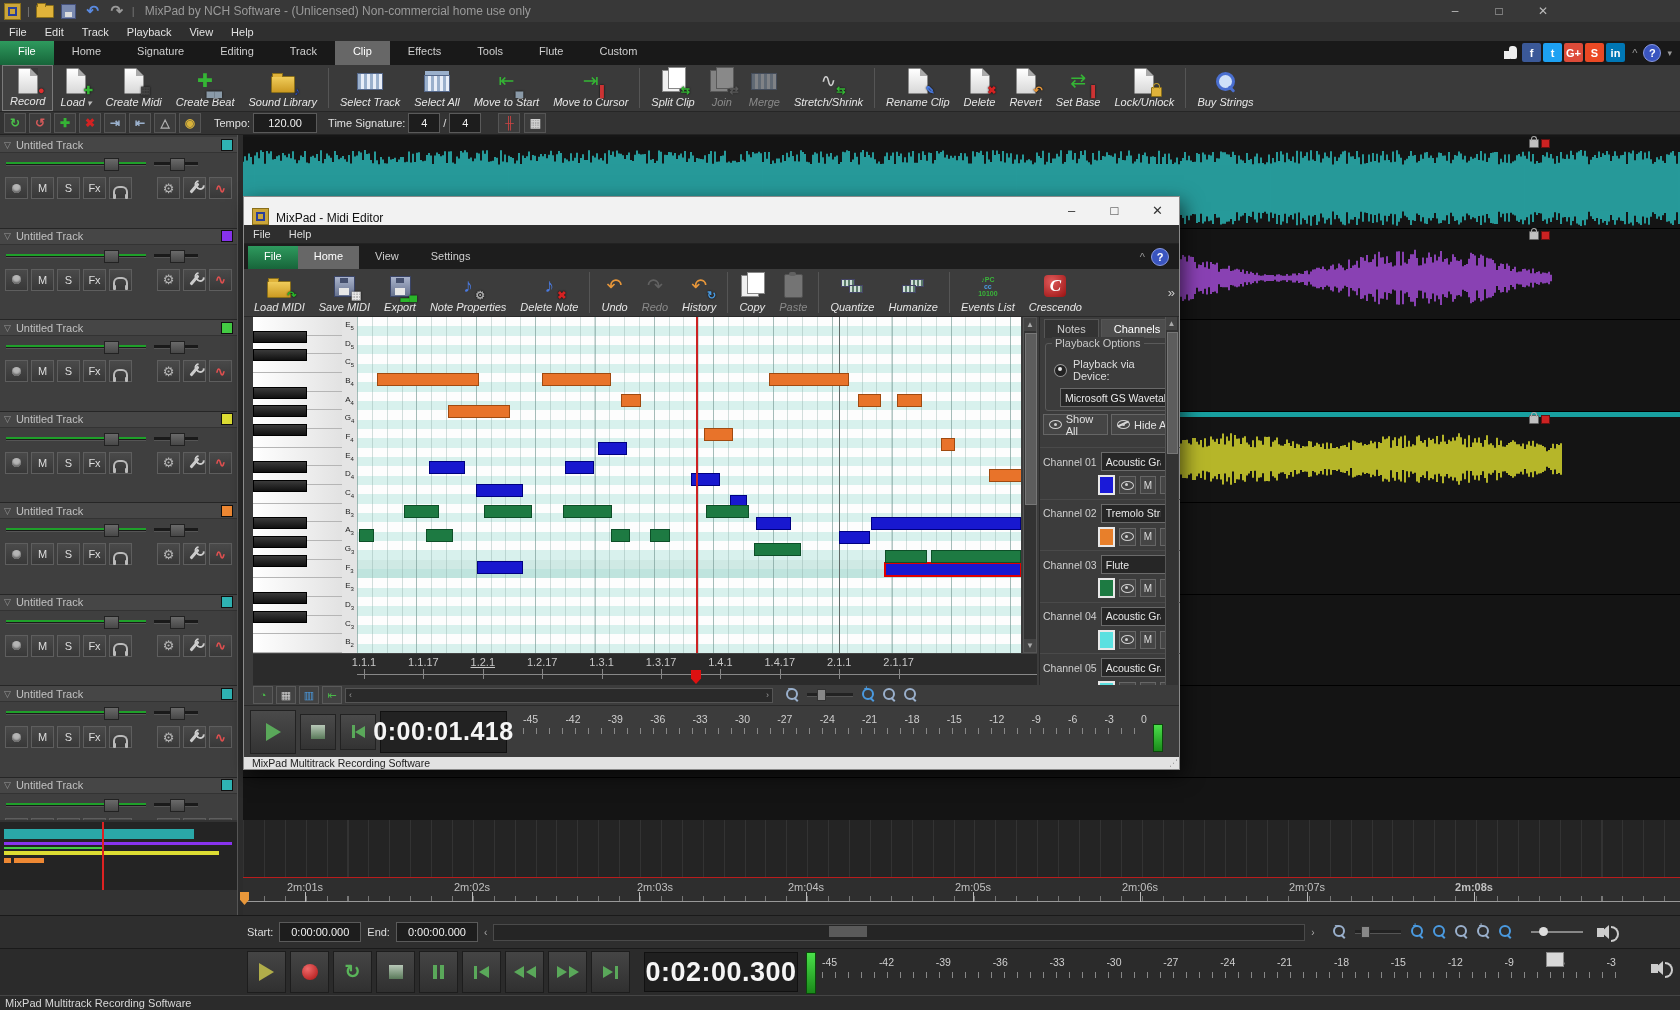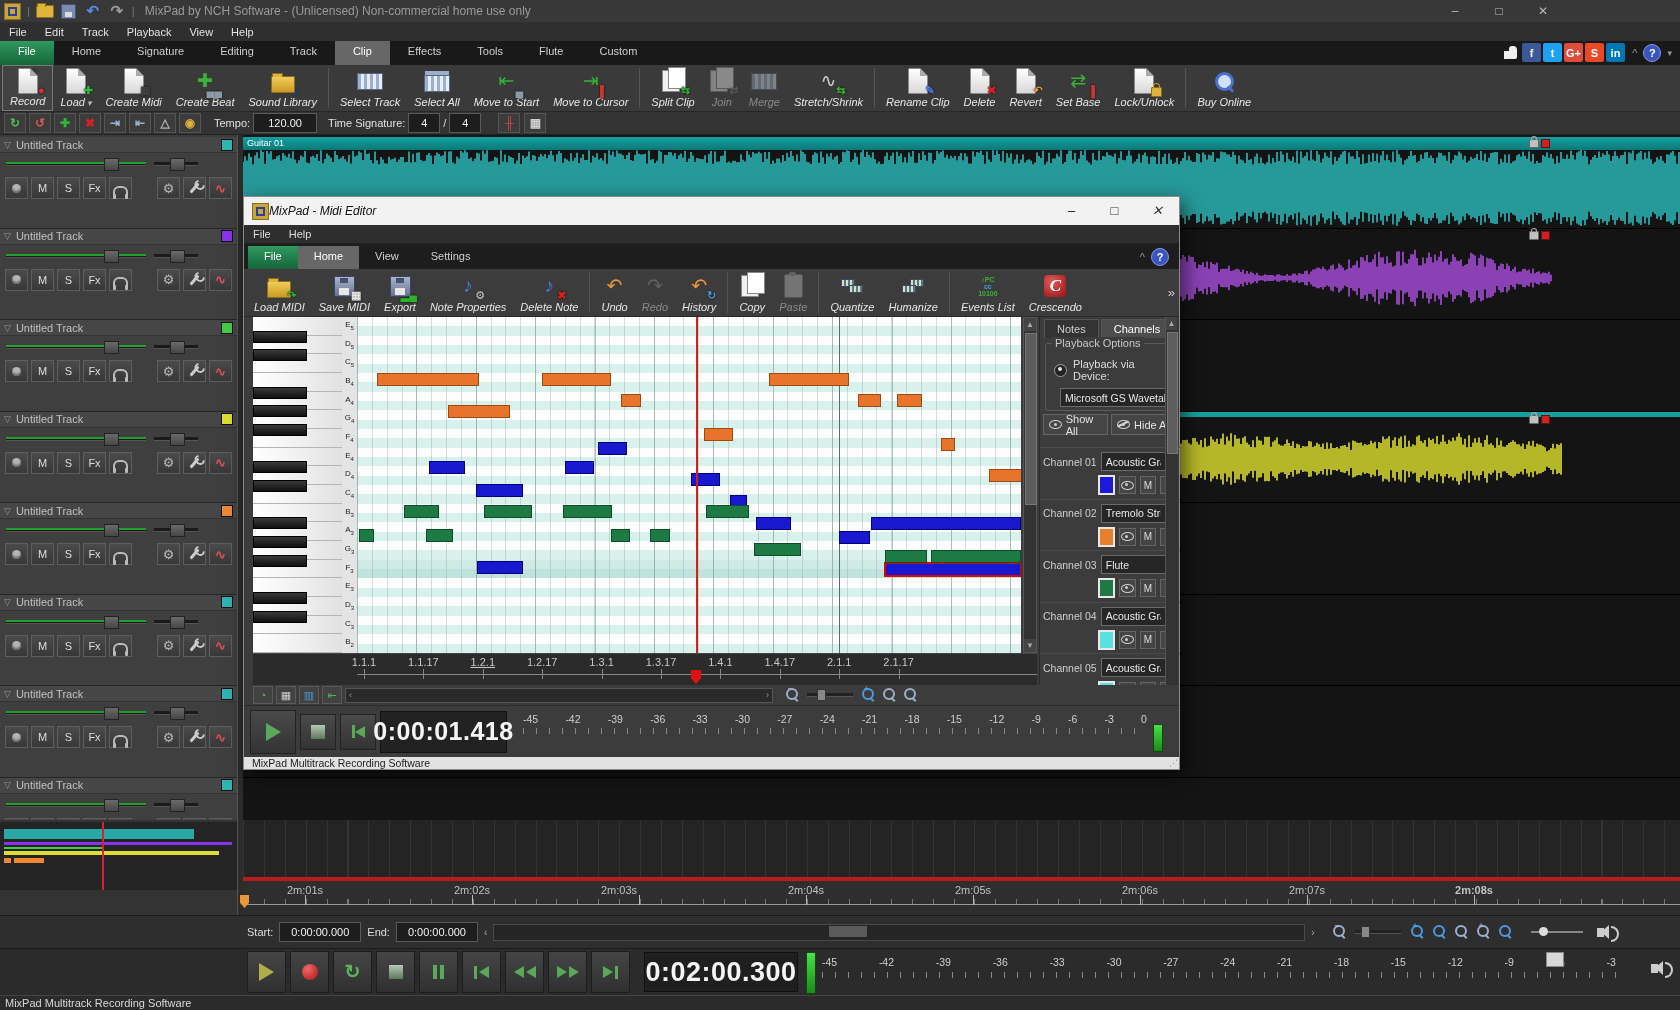--- a/index.html
+++ b/index.html
@@ -98,21 +98,21 @@
   
   #lanes{position:absolute;left:243px;top:135px;width:1437px;height:685px;background:#161616;}
   .lane{position:absolute;left:0;width:1437px;border-bottom:1px solid #000;box-sizing:border-box;background:#141414;}
   .clipheader{position:absolute;left:0;top:0;height:13px;background:linear-gradient(#12a2a2,#0a7878);color:#fff;font-size:9px;padding-left:4px;line-height:13px;box-sizing:border-box;}
   .lanelocks{position:absolute;display:flex;gap:2px;align-items:center;}
   .padlock{width:8px;height:7px;background:#c0c0c0;border:1px solid #666;border-radius:1px;position:relative;}
   .padlock:before{content:"";position:absolute;left:1px;top:-4px;width:4px;height:4px;border:1px solid #aaa;border-bottom:none;border-radius:3px 3px 0 0;}
   .redlock{width:7px;height:7px;background:#cc2222;border:1px solid #661111;}
   
   #midiwin{position:absolute;left:243px;top:196px;width:937px;height:574px;background:#3c3c3c;border:1px solid #8a8a8a;box-shadow:4px 6px 18px rgba(0,0,0,.6);box-sizing:border-box;}
-  #mtitle{position:absolute;left:0;top:0;width:935px;height:28px;background:#f2f2f2;display:flex;align-items:center;padding-left:8px;box-sizing:border-box;color:#111;font-size:12px;font-style:italic;}
+  #mtitle{position:absolute;left:0;top:0;width:935px;height:28px;background:#f2f2f2;display:flex;align-items:flex-end;gap:7px;padding-left:8px;box-sizing:border-box;color:#111;font-size:12px;}
   #mctrl{position:absolute;right:0;top:0;height:28px;display:flex;}
   #mctrl span{width:43px;text-align:center;line-height:28px;color:#333;font-size:13px;}
   #mmenu{position:absolute;left:0;top:28px;width:935px;height:19px;background:#2e2e2e;display:flex;align-items:center;border-bottom:1px solid #222;box-sizing:border-box;}
   #mmenu span{padding:0 9px;}
   #mtabs{position:absolute;left:0;top:47px;width:935px;height:25px;background:#1d1d1d;display:flex;align-items:flex-end;padding-left:4px;box-sizing:border-box;}
   #mtabs .rtab{padding:4px 16px;height:15px;}
   #mtab-extra{position:absolute;right:10px;top:4px;display:flex;gap:6px;align-items:center;}
   #mtoolbar{position:absolute;left:0;top:72px;width:935px;height:48px;background:#3c3c3c;border-bottom:1px solid #2a2a2a;display:flex;align-items:stretch;padding-left:3px;box-sizing:border-box;}
   #moverflow{position:absolute;right:4px;top:88px;color:#ccc;font-size:13px;}
   
@@ -194,21 +194,21 @@
   .greenbar{position:absolute;width:8px;background:linear-gradient(#4ae04a,#1a8a1a);border:1px solid #0a4a0a;}
   #mstatus{position:absolute;left:0;top:560px;width:935px;height:12px;background:#e2e2e2;color:#222;padding:0 8px;line-height:12px;box-sizing:border-box;font-size:10.5px;}
   #mgrip{position:absolute;right:2px;top:561px;color:#888;font-size:9px;letter-spacing:-1px;}
   
   #overviewL{position:absolute;left:0;top:820px;width:237px;height:95px;background:#333;z-index:5;border-right:1px solid #555;}
   #minimap{position:absolute;left:0;top:2px;width:237px;height:68px;background:#242424;}
   #minimap .bar{position:absolute;}
   #miniplayhead{position:absolute;top:0;width:2px;height:68px;background:#dd2222;}
   #bottomgrid{position:absolute;left:243px;top:820px;width:1437px;height:57px;background:#242424;
       background-image:repeating-linear-gradient(90deg,rgba(255,255,255,.07) 0 1px,transparent 1px 20.9px);}
-  #bottomruler{position:absolute;left:243px;top:877px;width:1437px;height:38px;background:#2e2e2e;border-top:4px solid #b91c1c;}
+  #bottomruler{position:absolute;left:243px;top:877px;width:1437px;height:38px;background:#2e2e2e;border-top:1px solid #b91c1c;}
   #bottomruler .rl{position:absolute;top:3px;transform:translateX(-50%);color:#c0c0c0;}
   #bottomruler .baseline{position:absolute;left:0;top:23px;width:1437px;height:1px;background:#999;}
   #bottomruler .ticks{position:absolute;left:0;top:18px;width:1437px;height:5px;background:repeating-linear-gradient(90deg,#777 0 1px,transparent 1px 20.9px);}
   #bottomruler .tick{position:absolute;top:14px;width:1px;height:10px;background:#bbb;}
   #omarker{position:absolute;left:-3px;top:14px;width:9px;height:13px;background:#e8973a;clip-path:polygon(0 0,100% 0,100% 60%,50% 100%,0 60%);}
   #startrow{position:absolute;left:0;top:915px;width:1680px;height:33px;background:#2e2e2e;border-top:1px solid #1a1a1a;display:flex;align-items:center;gap:6px;padding-left:247px;box-sizing:border-box;}
   #mainhscroll{width:810px;height:15px;background:#252525;border:1px solid #4a4a4a;position:relative;}
   #mainhscroll .thumbh{position:absolute;left:335px;top:1px;width:38px;height:11px;background:#5a5a5a;}
   .scrarr{color:#aaa;font-size:10px;}
   #zoomicons{display:flex;align-items:center;gap:10px;margin-left:12px;}
@@ -419,21 +419,21 @@
           <span class="i-doc"></span>
           <span class="i-lockbadge"></span>
         </span>
         <span class="lab">Lock/Unlock</span>
       </div>
       <div class="vsep"></div>
       <div class="tbtn">
         <span class="icon-wrap">
           <span class="i-mag"></span>
         </span>
-        <span class="lab">Buy Online</span>
+        <span class="lab">Buy Strings</span>
       </div>
     </div>
 
   <div id="toolbar2">
     <span id="tb2icons" style="display:flex;gap:3px;">
         <span class="sbtn" style="color: rgb(74, 191, 74);">↻</span>
         <span class="sbtn" style="color: rgb(212, 90, 90);">↺</span>
         <span class="sbtn" style="color: rgb(53, 181, 53);">✚</span>
         <span class="sbtn" style="color: rgb(212, 34, 34);">✖</span>
         <span class="sbtn" style="color: rgb(154, 176, 204);">⇥</span>
@@ -747,21 +747,20 @@
           </span>
           <span class="tkb">
             <span class="wred">∿</span>
           </span>
         </div>
       </div>
     </div>
 
   <div id="lanes">
       <div class="lane" style="top: 2px; height: 91.5px;">
-        <div class="clipheader" style="width: 1437px;">Guitar 01</div>
         <svg width="1437" height="76" style="position: absolute; left: 0px; top: 13px;">
           <path d="M0 11.8L0 64.2M2 6.3L2 69.7M4 10.5L4 65.5M6 3.6L6 72.4M8 6.9L8 69.1M10 14.2L10 61.8M12 5.6L12 70.4M14 2.2L14 73.8M16 8.3L16 67.7M18 0.2L18 75.8M20 1.9L20 74.1M22 13.8L22 62.2M24 1.0L24 75.0M26 3.4L26 72.6M28 1.3L28 74.7M30 9.5L30 66.5M32 9.1L32 66.9M34 6.2L34 69.8M36 5.2L36 70.8M38 10.8L38 65.2M40 3.1L40 72.9M42 5.2L42 70.8M44 7.2L44 68.8M46 3.8L46 72.2M48 8.2L48 67.8M50 1.3L50 74.7M52 9.4L52 66.6M54 13.3L54 62.7M56 10.2L56 65.8M58 5.5L58 70.5M60 7.0L60 69.0M62 0.9L62 75.1M64 12.4L64 63.6M66 13.3L66 62.7M68 6.8L68 69.2M70 5.8L70 70.2M72 7.7L72 68.3M74 3.9L74 72.1M76 11.0L76 65.0M78 0.3L78 75.7M80 13.2L80 62.8M82 9.0L82 67.0M84 3.4L84 72.6M86 5.6L86 70.4M88 7.8L88 68.2M90 11.9L90 64.1M92 0.9L92 75.1M94 4.9L94 71.1M96 9.3L96 66.7M98 7.8L98 68.2M100 5.9L100 70.1M102 9.3L102 66.7M104 11.7L104 64.3M106 5.1L106 70.9M108 13.5L108 62.5M110 0.9L110 75.1M112 6.6L112 69.4M114 5.5L114 70.5M116 1.2L116 74.8M118 2.6L118 73.4M120 9.9L120 66.1M122 0.0L122 76.0M124 3.9L124 72.1M126 3.5L126 72.5M128 10.0L128 66.0M130 13.2L130 62.8M132 1.6L132 74.4M134 10.3L134 65.7M136 14.2L136 61.8M138 6.9L138 69.1M140 9.6L140 66.4M142 13.2L142 62.8M144 13.5L144 62.5M146 6.8L146 69.2M148 9.5L148 66.5M150 8.9L150 67.1M152 7.8L152 68.2M154 11.9L154 64.1M156 9.6L156 66.4M158 6.9L158 69.1M160 7.0L160 69.0M162 12.3L162 63.7M164 11.7L164 64.3M166 1.5L166 74.5M168 12.5L168 63.5M170 3.8L170 72.2M172 11.9L172 64.1M174 2.8L174 73.2M176 2.3L176 73.7M178 9.9L178 66.1M180 11.2L180 64.8M182 10.8L182 65.2M184 4.9L184 71.1M186 3.1L186 72.9M188 5.5L188 70.5M190 14.1L190 61.9M192 5.4L192 70.6M194 2.4L194 73.6M196 4.0L196 72.0M198 6.2L198 69.8M200 5.3L200 70.7M202 1.3L202 74.7M204 12.9L204 63.1M206 1.5L206 74.5M208 1.2L208 74.8M210 12.6L210 63.4M212 13.7L212 62.3M214 6.6L214 69.4M216 8.5L216 67.5M218 0.9L218 75.1M220 2.6L220 73.4M222 0.2L222 75.8M224 2.3L224 73.7M226 8.8L226 67.2M228 7.4L228 68.6M230 11.2L230 64.8M232 8.6L232 67.4M234 2.7L234 73.3M236 3.4L236 72.6M238 10.5L238 65.5M240 0.6L240 75.4M242 3.8L242 72.2M244 0.3L244 75.7M246 11.8L246 64.2M248 11.2L248 64.8M250 10.7L250 65.3M252 7.1L252 68.9M254 7.7L254 68.3M256 14.4L256 61.6M258 0.3L258 75.7M260 11.6L260 64.4M262 4.4L262 71.6M264 12.3L264 63.7M266 5.7L266 70.3M268 6.9L268 69.1M270 8.1L270 67.9M272 13.4L272 62.6M274 10.4L274 65.6M276 3.1L276 72.9M278 13.9L278 62.1M280 5.4L280 70.6M282 7.9L282 68.1M284 6.2L284 69.8M286 1.4L286 74.6M288 10.2L288 65.8M290 5.0L290 71.0M292 5.8L292 70.2M294 10.9L294 65.1M296 6.8L296 69.2M298 4.1L298 71.9M300 6.3L300 69.7M302 4.1L302 71.9M304 8.2L304 67.8M306 4.7L306 71.3M308 0.7L308 75.3M310 5.2L310 70.8M312 11.6L312 64.4M314 4.2L314 71.8M316 0.9L316 75.1M318 3.0L318 73.0M320 12.7L320 63.3M322 8.2L322 67.8M324 9.6L324 66.4M326 11.2L326 64.8M328 3.2L328 72.8M330 10.7L330 65.3M332 7.8L332 68.2M334 2.7L334 73.3M336 13.0L336 63.0M338 7.9L338 68.1M340 4.3L340 71.7M342 10.0L342 66.0M344 10.1L344 65.9M346 0.3L346 75.7M348 12.4L348 63.6M350 5.8L350 70.2M352 7.4L352 68.6M354 3.3L354 72.7M356 9.4L356 66.6M358 8.0L358 68.0M360 10.5L360 65.5M362 3.2L362 72.8M364 13.8L364 62.2M366 0.2L366 75.8M368 4.9L368 71.1M370 1.5L370 74.5M372 6.7L372 69.3M374 0.4L374 75.6M376 3.4L376 72.6M378 3.8L378 72.2M380 5.2L380 70.8M382 9.1L382 66.9M384 5.0L384 71.0M386 2.4L386 73.6M388 10.0L388 66.0M390 11.1L390 64.9M392 4.8L392 71.2M394 0.5L394 75.5M396 3.8L396 72.2M398 4.4L398 71.6M400 4.2L400 71.8M402 3.9L402 72.1M404 13.6L404 62.4M406 0.4L406 75.6M408 9.7L408 66.3M410 9.1L410 66.9M412 13.0L412 63.0M414 10.7L414 65.3M416 0.6L416 75.4M418 1.7L418 74.3M420 13.5L420 62.5M422 4.8L422 71.2M424 5.1L424 70.9M426 2.1L426 73.9M428 2.3L428 73.7M430 5.6L430 70.4M432 3.0L432 73.0M434 9.0L434 67.0M436 5.3L436 70.7M438 3.4L438 72.6M440 7.6L440 68.4M442 1.1L442 74.9M444 11.9L444 64.1M446 8.6L446 67.4M448 1.9L448 74.1M450 5.4L450 70.6M452 11.9L452 64.1M454 7.9L454 68.1M456 8.6L456 67.4M458 9.1L458 66.9M460 9.2L460 66.8M462 5.2L462 70.8M464 12.7L464 63.3M466 3.9L466 72.1M468 1.0L468 75.0M470 13.8L470 62.2M472 1.4L472 74.6M474 11.8L474 64.2M476 11.4L476 64.6M478 6.1L478 69.9M480 5.4L480 70.6M482 0.8L482 75.2M484 12.6L484 63.4M486 11.4L486 64.6M488 12.8L488 63.2M490 10.7L490 65.3M492 10.7L492 65.3M494 12.3L494 63.7M496 12.1L496 63.9M498 4.3L498 71.7M500 9.7L500 66.3M502 11.6L502 64.4M504 1.0L504 75.0M506 4.4L506 71.6M508 7.2L508 68.8M510 2.1L510 73.9M512 3.6L512 72.4M514 3.3L514 72.7M516 1.7L516 74.3M518 3.2L518 72.8M520 11.9L520 64.1M522 1.9L522 74.1M524 8.8L524 67.2M526 1.9L526 74.1M528 14.0L528 62.0M530 10.6L530 65.4M532 13.2L532 62.8M534 8.6L534 67.4M536 8.4L536 67.6M538 12.6L538 63.4M540 5.0L540 71.0M542 11.0L542 65.0M544 2.8L544 73.2M546 7.3L546 68.7M548 0.9L548 75.1M550 5.9L550 70.1M552 11.3L552 64.7M554 4.6L554 71.4M556 11.5L556 64.5M558 0.3L558 75.7M560 1.9L560 74.1M562 4.1L562 71.9M564 11.8L564 64.2M566 12.2L566 63.8M568 13.9L568 62.1M570 4.8L570 71.2M572 2.2L572 73.8M574 3.4L574 72.6M576 12.8L576 63.2M578 1.6L578 74.4M580 7.3L580 68.7M582 13.8L582 62.2M584 3.8L584 72.2M586 6.5L586 69.5M588 3.1L588 72.9M590 9.4L590 66.6M592 6.7L592 69.3M594 5.5L594 70.5M596 14.1L596 61.9M598 11.9L598 64.1M600 1.7L600 74.3M602 2.3L602 73.7M604 0.3L604 75.7M606 1.0L606 75.0M608 11.9L608 64.1M610 9.4L610 66.6M612 2.7L612 73.3M614 6.8L614 69.2M616 14.4L616 61.6M618 2.2L618 73.8M620 0.0L620 76.0M622 7.1L622 68.9M624 1.8L624 74.2M626 5.0L626 71.0M628 7.4L628 68.6M630 2.2L630 73.8M632 9.2L632 66.8M634 13.6L634 62.4M636 11.6L636 64.4M638 14.1L638 61.9M640 13.8L640 62.2M642 6.3L642 69.7M644 2.5L644 73.5M646 10.1L646 65.9M648 5.7L648 70.3M650 2.5L650 73.5M652 14.0L652 62.0M654 1.8L654 74.2M656 6.0L656 70.0M658 3.4L658 72.6M660 12.2L660 63.8M662 7.2L662 68.8M664 12.6L664 63.4M666 2.5L666 73.5M668 6.4L668 69.6M670 0.9L670 75.1M672 12.8L672 63.2M674 12.7L674 63.3M676 3.2L676 72.8M678 10.0L678 66.0M680 1.3L680 74.7M682 5.0L682 71.0M684 10.8L684 65.2M686 2.6L686 73.4M688 3.0L688 73.0M690 13.6L690 62.4M692 9.9L692 66.1M694 1.1L694 74.9M696 3.4L696 72.6M698 1.9L698 74.1M700 0.6L700 75.4M702 7.6L702 68.4M704 4.8L704 71.2M706 8.8L706 67.2M708 5.7L708 70.3M710 7.7L710 68.3M712 5.8L712 70.2M714 10.3L714 65.7M716 6.0L716 70.0M718 2.9L718 73.1M720 10.3L720 65.7M722 3.2L722 72.8M724 6.6L724 69.4M726 13.6L726 62.4M728 13.4L728 62.6M730 1.2L730 74.8M732 6.5L732 69.5M734 2.0L734 74.0M736 2.7L736 73.3M738 0.8L738 75.2M740 5.1L740 70.9M742 13.8L742 62.2M744 1.5L744 74.5M746 9.4L746 66.6M748 12.1L748 63.9M750 0.2L750 75.8M752 5.1L752 70.9M754 0.6L754 75.4M756 3.9L756 72.1M758 11.2L758 64.8M760 1.1L760 74.9M762 12.6L762 63.4M764 3.3L764 72.7M766 7.5L766 68.5M768 3.3L768 72.7M770 13.8L770 62.2M772 9.6L772 66.4M774 4.4L774 71.6M776 13.2L776 62.8M778 9.6L778 66.4M780 4.4L780 71.6M782 12.6L782 63.4M784 10.3L784 65.7M786 9.2L786 66.8M788 10.6L788 65.4M790 14.3L790 61.7M792 12.6L792 63.4M794 2.4L794 73.6M796 6.1L796 69.9M798 7.9L798 68.1M800 0.7L800 75.3M802 14.4L802 61.6M804 11.8L804 64.2M806 2.7L806 73.3M808 13.1L808 62.9M810 8.5L810 67.5M812 8.6L812 67.4M814 3.8L814 72.2M816 6.5L816 69.5M818 0.2L818 75.8M820 13.8L820 62.2M822 12.1L822 63.9M824 4.1L824 71.9M826 0.6L826 75.4M828 0.5L828 75.5M830 9.7L830 66.3M832 3.1L832 72.9M834 13.3L834 62.7M836 8.8L836 67.2M838 1.1L838 74.9M840 4.9L840 71.1M842 0.2L842 75.8M844 10.4L844 65.6M846 12.2L846 63.8M848 14.4L848 61.6M850 3.1L850 72.9M852 9.7L852 66.3M854 10.4L854 65.6M856 0.7L856 75.3M858 10.0L858 66.0M860 6.1L860 69.9M862 6.5L862 69.5M864 2.3L864 73.7M866 5.0L866 71.0M868 5.4L868 70.6M870 6.7L870 69.3M872 3.6L872 72.4M874 13.5L874 62.5M876 8.1L876 67.9M878 1.2L878 74.8M880 10.1L880 65.9M882 10.3L882 65.7M884 5.8L884 70.2M886 0.5L886 75.5M888 5.5L888 70.5M890 13.4L890 62.6M892 11.4L892 64.6M894 8.9L894 67.1M896 3.8L896 72.2M898 12.6L898 63.4M900 5.1L900 70.9M902 2.5L902 73.5M904 6.2L904 69.8M906 13.8L906 62.2M908 6.8L908 69.2M910 6.2L910 69.8M912 6.9L912 69.1M914 13.9L914 62.1M916 0.8L916 75.2M918 14.0L918 62.0M920 6.9L920 69.1M922 3.7L922 72.3M924 13.9L924 62.1M926 3.5L926 72.5M928 9.6L928 66.4M930 14.1L930 61.9M932 12.6L932 63.4M934 7.5L934 68.5M936 14.3L936 61.7M938 11.1L938 64.9M940 7.9L940 68.1M942 1.9L942 74.1M944 10.2L944 65.8M946 5.8L946 70.2M948 10.6L948 65.4M950 12.1L950 63.9M952 11.7L952 64.3M954 3.1L954 72.9M956 3.9L956 72.1M958 12.3L958 63.7M960 2.6L960 73.4M962 4.6L962 71.4M964 9.6L964 66.4M966 4.7L966 71.3M968 5.4L968 70.6M970 1.9L970 74.1M972 12.1L972 63.9M974 8.2L974 67.8M976 8.6L976 67.4M978 1.6L978 74.4M980 2.3L980 73.7M982 2.2L982 73.8M984 4.2L984 71.8M986 4.5L986 71.5M988 7.0L988 69.0M990 1.8L990 74.2M992 5.1L992 70.9M994 13.7L994 62.3M996 5.4L996 70.6M998 9.5L998 66.5M1000 10.5L1000 65.5M1002 13.0L1002 63.0M1004 2.9L1004 73.1M1006 9.9L1006 66.1M1008 9.0L1008 67.0M1010 14.2L1010 61.8M1012 6.5L1012 69.5M1014 3.4L1014 72.6M1016 13.2L1016 62.8M1018 7.5L1018 68.5M1020 13.1L1020 62.9M1022 14.2L1022 61.8M1024 12.3L1024 63.7M1026 4.4L1026 71.6M1028 13.4L1028 62.6M1030 8.1L1030 67.9M1032 12.3L1032 63.7M1034 2.0L1034 74.0M1036 10.9L1036 65.1M1038 1.2L1038 74.8M1040 4.6L1040 71.4M1042 12.2L1042 63.8M1044 2.8L1044 73.2M1046 9.2L1046 66.8M1048 11.0L1048 65.0M1050 6.5L1050 69.5M1052 12.6L1052 63.4M1054 0.8L1054 75.2M1056 13.5L1056 62.5M1058 1.4L1058 74.6M1060 7.7L1060 68.3M1062 6.0L1062 70.0M1064 2.2L1064 73.8M1066 10.6L1066 65.4M1068 0.3L1068 75.7M1070 9.6L1070 66.4M1072 11.1L1072 64.9M1074 1.0L1074 75.0M1076 4.6L1076 71.4M1078 12.4L1078 63.6M1080 8.5L1080 67.5M1082 2.6L1082 73.4M1084 6.3L1084 69.7M1086 7.8L1086 68.2M1088 1.3L1088 74.7M1090 14.4L1090 61.6M1092 6.7L1092 69.3M1094 10.9L1094 65.1M1096 7.4L1096 68.6M1098 4.2L1098 71.8M1100 1.5L1100 74.5M1102 0.8L1102 75.2M1104 13.7L1104 62.3M1106 2.5L1106 73.5M1108 6.5L1108 69.5M1110 6.3L1110 69.7M1112 8.9L1112 67.1M1114 1.0L1114 75.0M1116 7.2L1116 68.8M1118 14.2L1118 61.8M1120 4.3L1120 71.7M1122 13.5L1122 62.5M1124 13.1L1124 62.9M1126 4.5L1126 71.5M1128 11.8L1128 64.2M1130 3.1L1130 72.9M1132 10.9L1132 65.1M1134 3.7L1134 72.3M1136 12.5L1136 63.5M1138 5.4L1138 70.6M1140 1.0L1140 75.0M1142 10.3L1142 65.7M1144 4.6L1144 71.4M1146 9.9L1146 66.1M1148 12.2L1148 63.8M1150 1.4L1150 74.6M1152 11.7L1152 64.3M1154 0.3L1154 75.7M1156 4.3L1156 71.7M1158 7.8L1158 68.2M1160 14.4L1160 61.6M1162 10.3L1162 65.7M1164 8.8L1164 67.2M1166 6.0L1166 70.0M1168 1.1L1168 74.9M1170 5.7L1170 70.3M1172 4.9L1172 71.1M1174 12.5L1174 63.5M1176 11.1L1176 64.9M1178 4.6L1178 71.4M1180 8.8L1180 67.2M1182 2.5L1182 73.5M1184 1.9L1184 74.1M1186 7.7L1186 68.3M1188 5.4L1188 70.6M1190 7.9L1190 68.1M1192 13.1L1192 62.9M1194 7.6L1194 68.4M1196 2.5L1196 73.5M1198 3.1L1198 72.9M1200 5.7L1200 70.3M1202 5.5L1202 70.5M1204 10.8L1204 65.2M1206 2.0L1206 74.0M1208 13.3L1208 62.7M1210 9.7L1210 66.3M1212 5.1L1212 70.9M1214 5.7L1214 70.3M1216 1.6L1216 74.4M1218 3.6L1218 72.4M1220 9.6L1220 66.4M1222 5.8L1222 70.2M1224 12.5L1224 63.5M1226 10.7L1226 65.3M1228 6.8L1228 69.2M1230 8.7L1230 67.3M1232 7.8L1232 68.2M1234 4.1L1234 71.9M1236 10.0L1236 66.0M1238 1.1L1238 74.9M1240 10.5L1240 65.5M1242 3.4L1242 72.6M1244 12.0L1244 64.0M1246 7.7L1246 68.3M1248 3.1L1248 72.9M1250 2.6L1250 73.4M1252 2.1L1252 73.9M1254 1.9L1254 74.1M1256 14.2L1256 61.8M1258 8.8L1258 67.2M1260 12.2L1260 63.8M1262 4.4L1262 71.6M1264 12.8L1264 63.2M1266 4.2L1266 71.8M1268 13.2L1268 62.8M1270 11.4L1270 64.6M1272 10.6L1272 65.4M1274 5.3L1274 70.7M1276 4.0L1276 72.0M1278 6.5L1278 69.5M1280 1.8L1280 74.2M1282 5.8L1282 70.2M1284 8.7L1284 67.3M1286 1.6L1286 74.4M1288 11.4L1288 64.6M1290 4.0L1290 72.0M1292 13.7L1292 62.3M1294 10.9L1294 65.1M1296 13.1L1296 62.9M1298 12.5L1298 63.5M1300 4.9L1300 71.1M1302 6.6L1302 69.4M1304 2.3L1304 73.7M1306 7.7L1306 68.3M1308 3.9L1308 72.1M1310 8.6L1310 67.4M1312 13.8L1312 62.2M1314 5.9L1314 70.1M1316 12.7L1316 63.3M1318 2.1L1318 73.9M1320 8.5L1320 67.5M1322 8.9L1322 67.1M1324 4.6L1324 71.4M1326 8.8L1326 67.2M1328 0.7L1328 75.3M1330 4.9L1330 71.1M1332 9.5L1332 66.5M1334 2.6L1334 73.4M1336 1.3L1336 74.7M1338 0.0L1338 76.0M1340 5.8L1340 70.2M1342 0.7L1342 75.3M1344 6.6L1344 69.4M1346 14.2L1346 61.8M1348 9.7L1348 66.3M1350 7.1L1350 68.9M1352 4.9L1352 71.1M1354 7.9L1354 68.1M1356 1.5L1356 74.5M1358 7.1L1358 68.9M1360 3.2L1360 72.8M1362 4.9L1362 71.1M1364 1.1L1364 74.9M1366 4.5L1366 71.5M1368 11.0L1368 65.0M1370 6.0L1370 70.0M1372 1.3L1372 74.7M1374 5.8L1374 70.2M1376 8.4L1376 67.6M1378 5.3L1378 70.7M1380 4.9L1380 71.1M1382 1.7L1382 74.3M1384 14.1L1384 61.9M1386 2.3L1386 73.7M1388 3.6L1388 72.4M1390 0.6L1390 75.4M1392 10.3L1392 65.7M1394 3.9L1394 72.1M1396 2.5L1396 73.5M1398 0.9L1398 75.1M1400 9.5L1400 66.5M1402 2.6L1402 73.4M1404 8.2L1404 67.8M1406 1.2L1406 74.8M1408 9.3L1408 66.7M1410 13.7L1410 62.3M1412 12.1L1412 63.9M1414 7.3L1414 68.7M1416 9.5L1416 66.5M1418 5.9L1418 70.1M1420 10.7L1420 65.3M1422 12.9L1422 63.1M1424 4.2L1424 71.8M1426 4.7L1426 71.3M1428 2.6L1428 73.4M1430 1.0L1430 75.0M1432 5.8L1432 70.2M1434 13.7L1434 62.3M1436 2.0L1436 74.0" stroke="#2cc6c6" stroke-width="1.5"></path>
         </svg>
         <div class="lanelocks" style="right: 130px; top: 2px;">
           <span class="padlock"></span>
           <span class="redlock"></span>
         </div>
       </div>
       <div class="lane" style="top: 93.5px; height: 91.5px;">
         <svg width="1267" height="62" style="position: absolute; left: 42px; top: 18px;">
@@ -802,21 +801,21 @@
   </div>
   <div id="bottomgrid"></div>
   <div id="bottomruler">
     <div class="ticks"></div>
     <div class="baseline"></div>
     <div id="omarker"></div>
   <span class="rl" style="left: 62px;">2m:01s</span>
       <span class="tick" style="left: 62px;"></span>
       <span class="rl" style="left: 229px;">2m:02s</span>
       <span class="tick" style="left: 229px;"></span>
-      <span class="rl" style="left: 376px;">2m:03s</span>
+      <span class="rl" style="left: 412px;">2m:03s</span>
       <span class="tick" style="left: 396px;"></span>
       <span class="rl" style="left: 563px;">2m:04s</span>
       <span class="tick" style="left: 563px;"></span>
       <span class="rl" style="left: 730px;">2m:05s</span>
       <span class="tick" style="left: 730px;"></span>
       <span class="rl" style="left: 897px;">2m:06s</span>
       <span class="tick" style="left: 897px;"></span>
       <span class="rl" style="left: 1064px;">2m:07s</span>
       <span class="tick" style="left: 1064px;"></span>
       <span class="rl" style="left: 1231px; font-weight: bold;">2m:08s</span>

